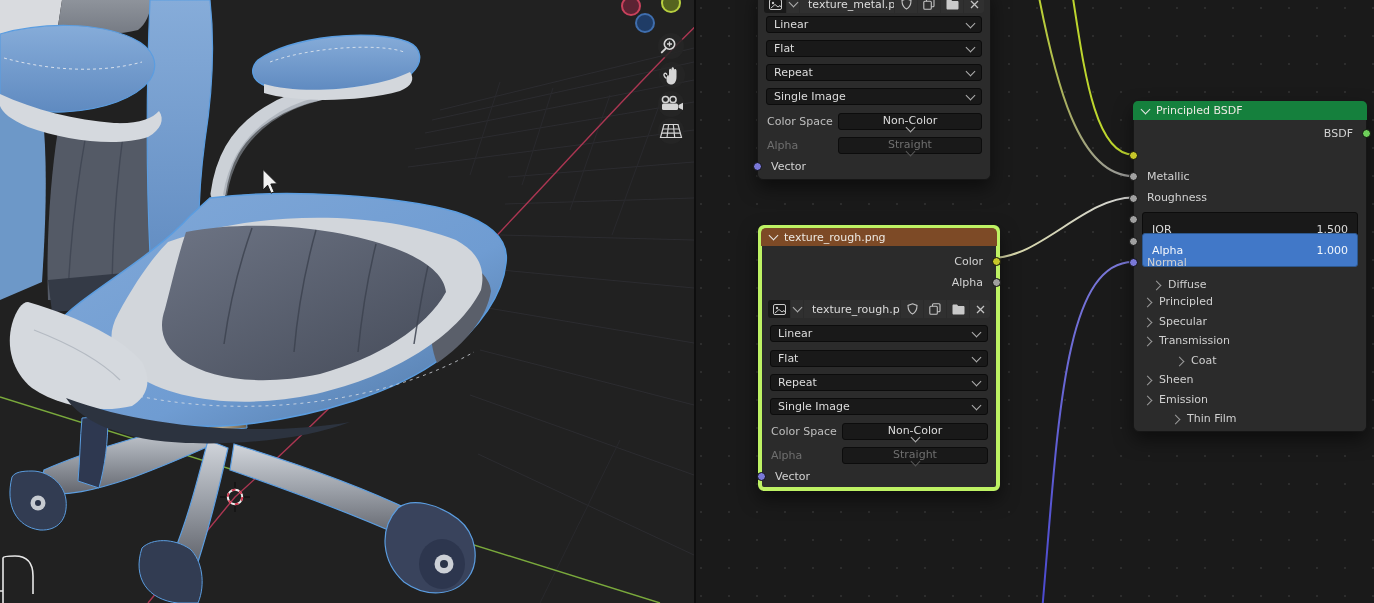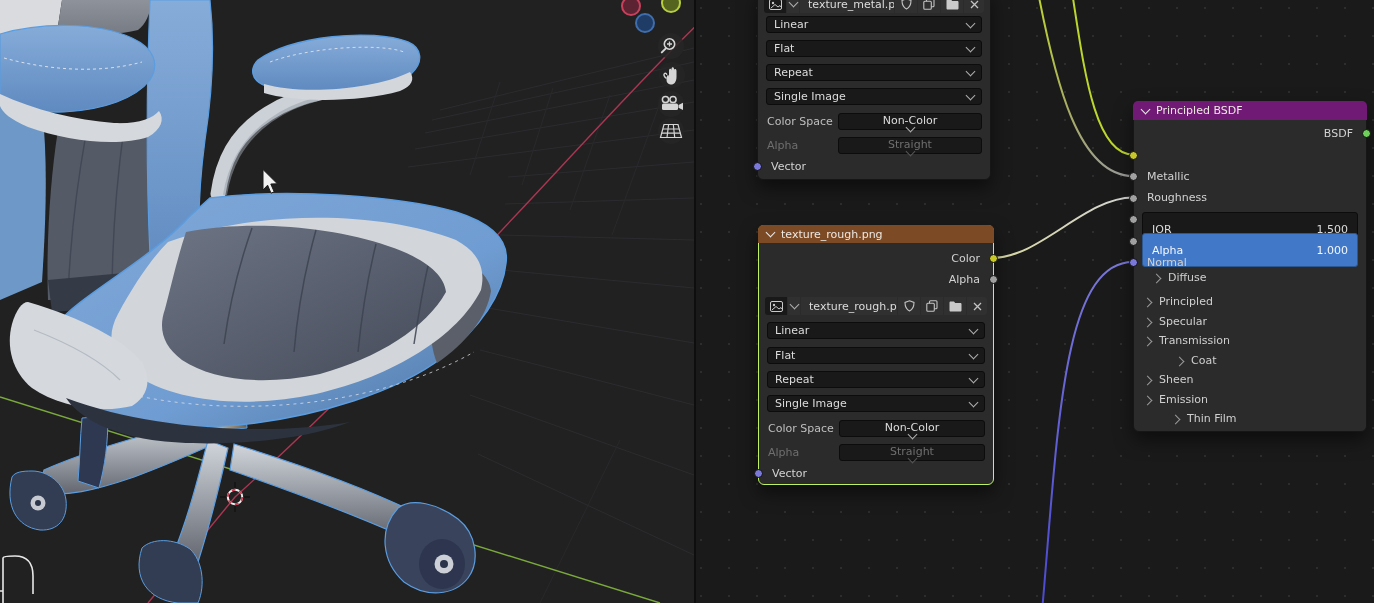--- a/index.html
+++ b/index.html
@@ -11,25 +11,25 @@
 
   
   .ed{position:absolute;left:694px;top:0;right:0;height:603px;background:#1a1a1a;
     background-image:radial-gradient(circle,#2d2d2d 1.1px,transparent 1.4px);
     background-size:28px 28px;background-position:19px 22px;
     border-left:2px solid #0e0e0e;z-index:1;}
   .wires{position:absolute;left:0;top:0;width:1374px;height:603px;z-index:2;pointer-events:none;}
 
   .node{position:absolute;background:#2b2b2b;border:1px solid #161616;border-radius:6px;
     box-shadow:0 8px 18px rgba(0,0,0,.5);font-size:11px;color:#d8d8d8;z-index:3;}
-  .node.sel{border:1px solid #bef264;text-align:right;}
+  .node.sel{border:4px solid #bef264;text-align:right;}
   .hdr{position:absolute;left:-1px;right:-1px;top:-1px;height:18px;border-radius:5px 5px 0 0;
     display:flex;align-items:center;gap:7px;padding:0 9px;color:#ece8e2;font-size:11px;}
   .hdr-rough{background:#7d4a26;}
-  .hdr-bsdf{background:#701a75;}
+  .hdr-bsdf{background:#15803d;}
 
   .dd{position:absolute;left:8px;right:8px;height:17px;background:#191919;border:1px solid #0c0c0c;
     border-radius:3px;display:flex;align-items:center;justify-content:space-between;
     padding:0 7px;box-sizing:border-box;color:#dcdcdc;}
   .dd.narrow{left:80px;flex-direction:column;}
   .dd.dim{color:#6f6f6f;}
   .dd.dim .cv{border-color:#555;}
 
   .cv{width:6px;height:6px;border-left:1.6px solid #aeaeae;border-bottom:1.6px solid #aeaeae;
     transform:rotate(-45deg);margin-top:-3px;flex:0 0 auto;}
@@ -432,21 +432,21 @@
       <span>Alpha</span>
         <span>1.000</span>
     </div>
     <div class="sock" style="left:-5px;top:135px;background:#a1a1a1;"></div>
 
     <div class="srow" style="top:153px;">
         <span class="sl">Normal</span>
       </div>
     <div class="sock" style="left:-5px;top:156px;background:#7a78d8;"></div>
 
-    <div class="srow section" style="top:168px;padding-left:19px;">
+    <div class="srow section" style="top:175px;padding-left:19px;">
         <span class="cr"></span>
         <span>Diffuse</span>
       </div>
     <div class="srow section" style="top:192px;">
         <span class="cr"></span>
         <span>Principled</span>
       </div>
     <div class="srow section" style="top:212px;">
         <span class="cr"></span>
         <span>Specular</span>

